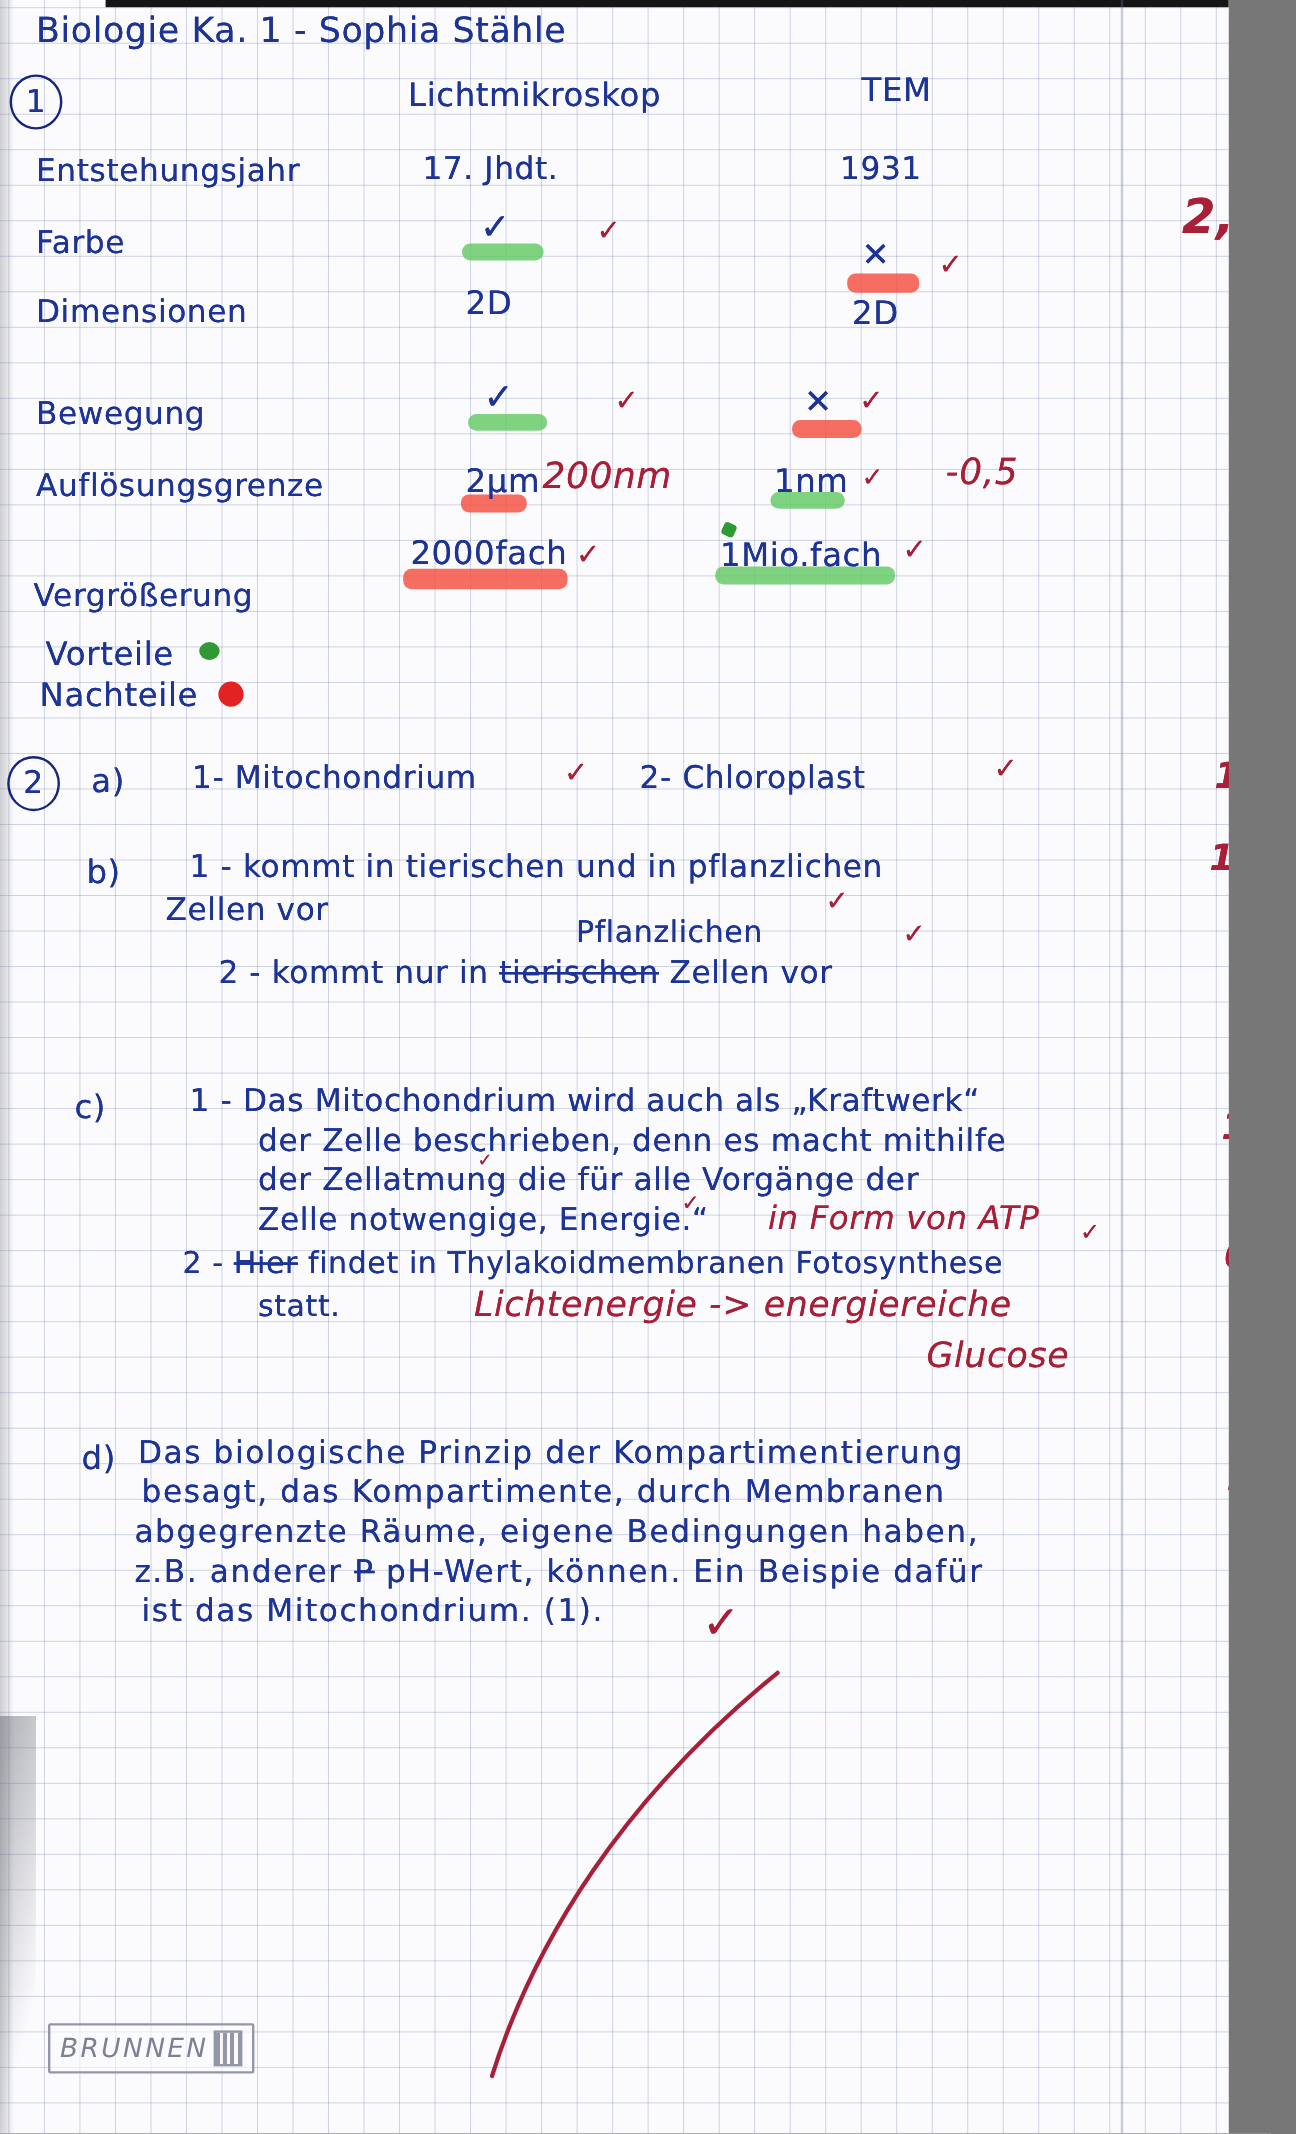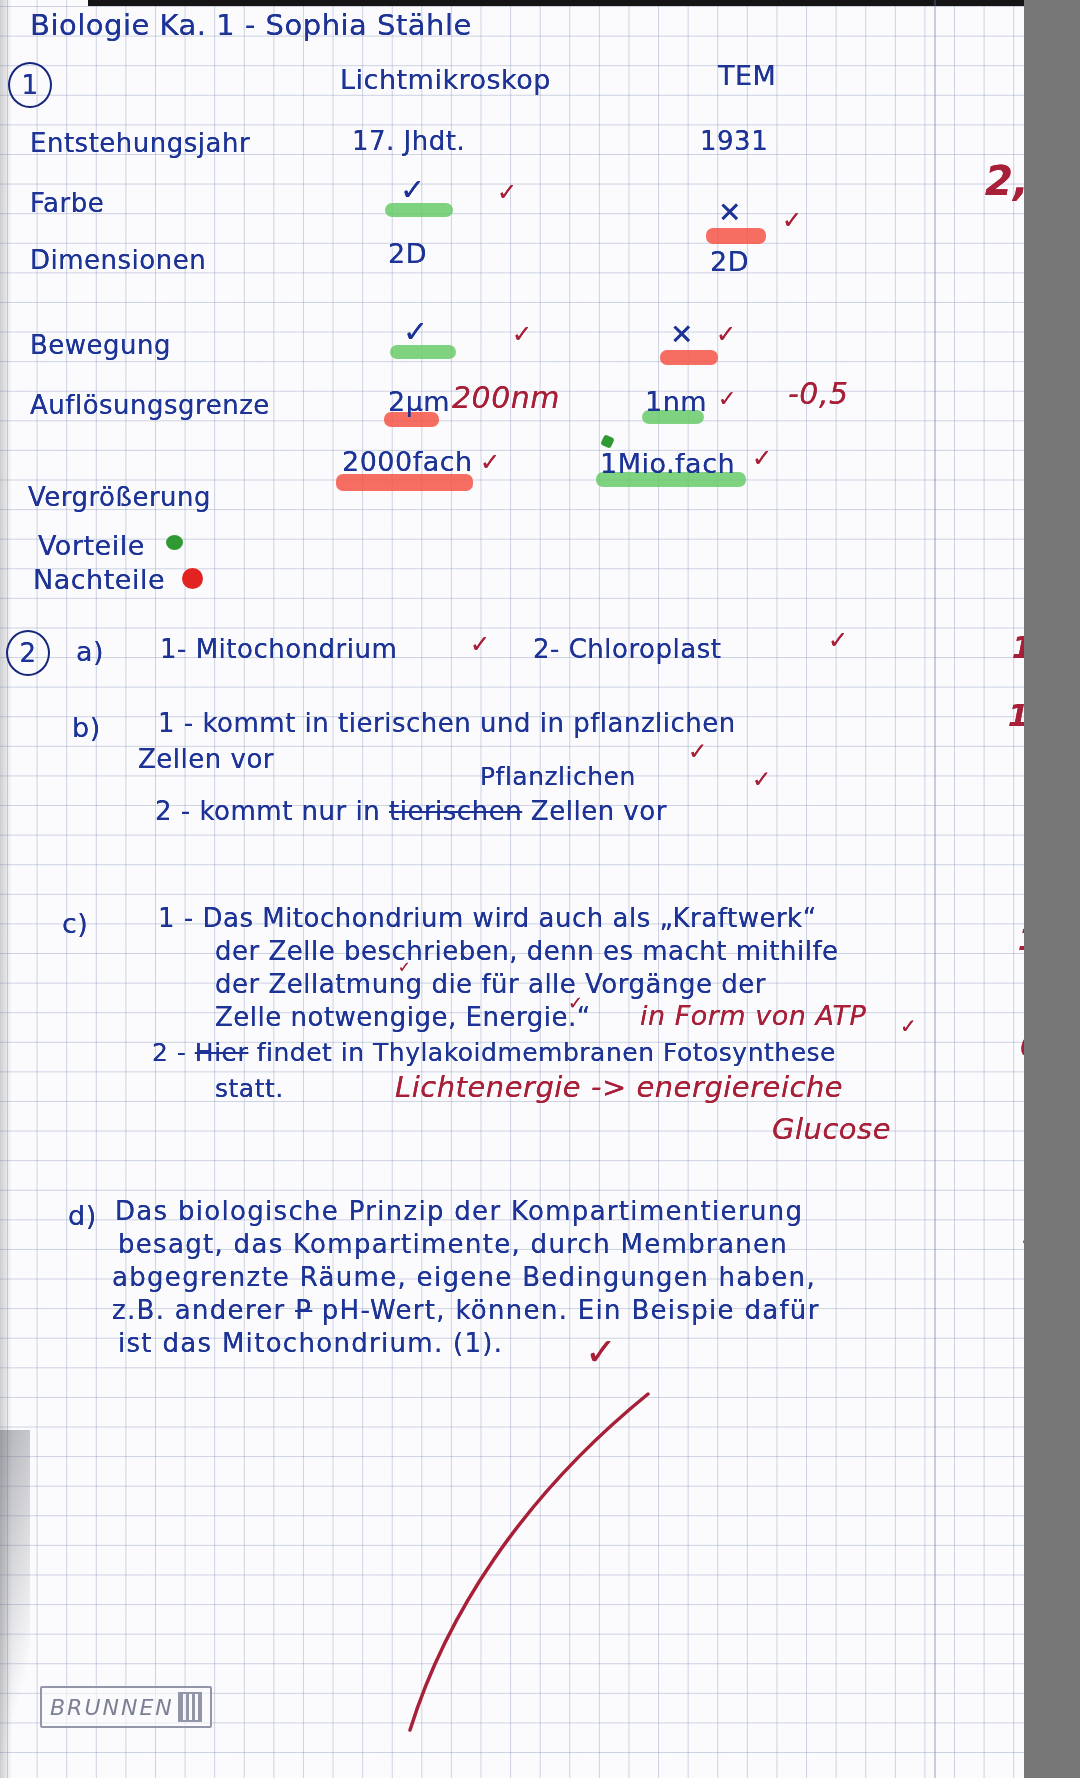--- a/index.html
+++ b/index.html
@@ -113,21 +113,21 @@
   <div class="abs red chk" style="left:828px;top:626px;font-size:24px;">✓</div>
   <div class="abs pt" style="left:1012px;top:630px;font-size:30px;">1</div>
 
   <div class="abs ink" style="left:72px;top:712px;font-size:27px;">b)</div>
   <div class="abs ink" style="left:158px;top:708px;font-size:26px;">1 - kommt in tierischen und in pflanzlichen</div>
   <div class="abs pt" style="left:1008px;top:698px;font-size:30px;">1</div>
   <div class="abs ink" style="left:138px;top:744px;font-size:26px;">Zellen vor</div>
   <div class="abs red chk" style="left:688px;top:738px;font-size:23px;">✓</div>
   <div class="abs ink" style="left:480px;top:762px;font-size:25px;">Pflanzlichen</div>
   <div class="abs red chk" style="left:752px;top:766px;font-size:23px;">✓</div>
-  <div class="abs ink" style="left:155px;top:796px;font-size:26px;"><span>2 - kommt nur in </span><span class="strike">tierischen</span><span> Zellen vor</span></div>
+  <div class="abs ink" style="left:155px;top:796px;font-size:26px;padding-left:27px;"><span>2 - kommt nur in </span><span class="strike">tierischen</span><span> Zellen vor</span></div>
 
   <div class="abs ink" style="left:62px;top:908px;font-size:27px;">c)</div>
   <div class="abs ink" style="left:158px;top:903px;font-size:26px;">1 - Das Mitochondrium wird auch als „Kraftwerk“</div>
   <div class="abs ink" style="left:215px;top:936px;font-size:26px;">der Zelle beschrieben, denn es macht mithilfe</div>
   <div class="abs ink" style="left:215px;top:969px;font-size:26px;">der Zellatmung die für alle Vorgänge der</div>
   <div class="abs red chk" style="left:398px;top:958px;font-size:15px;">✓</div>
   <div class="abs ink" style="left:215px;top:1002px;font-size:26px;">Zelle notwengige, Energie.“</div>
   <div class="abs red chk" style="left:568px;top:992px;font-size:18px;">✓</div>
   <div class="abs red" style="left:640px;top:1000px;font-size:27px;">in Form von ATP</div>
   <div class="abs pt" style="left:1018px;top:922px;font-size:30px;">1</div>

